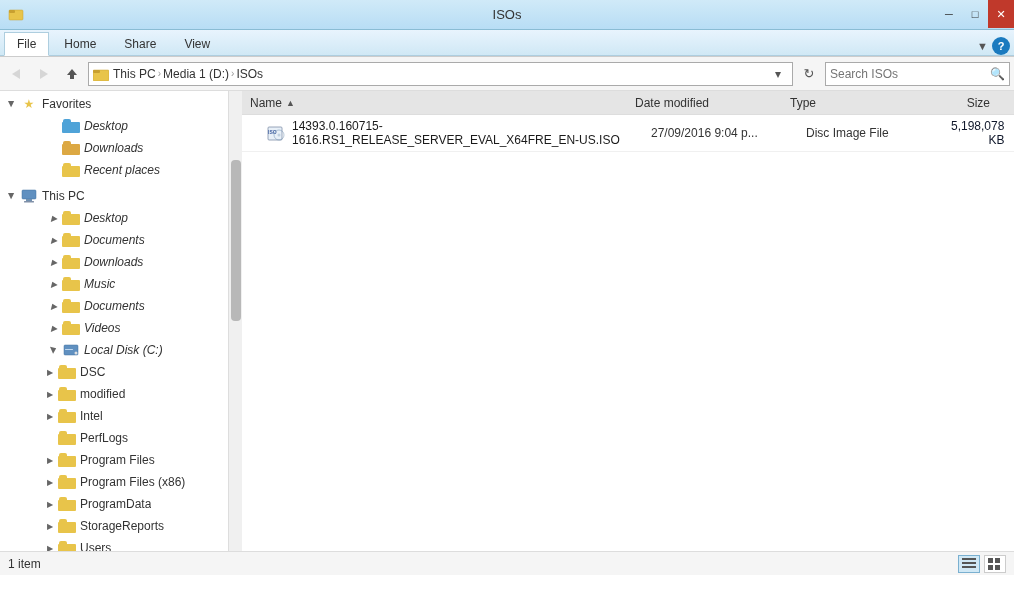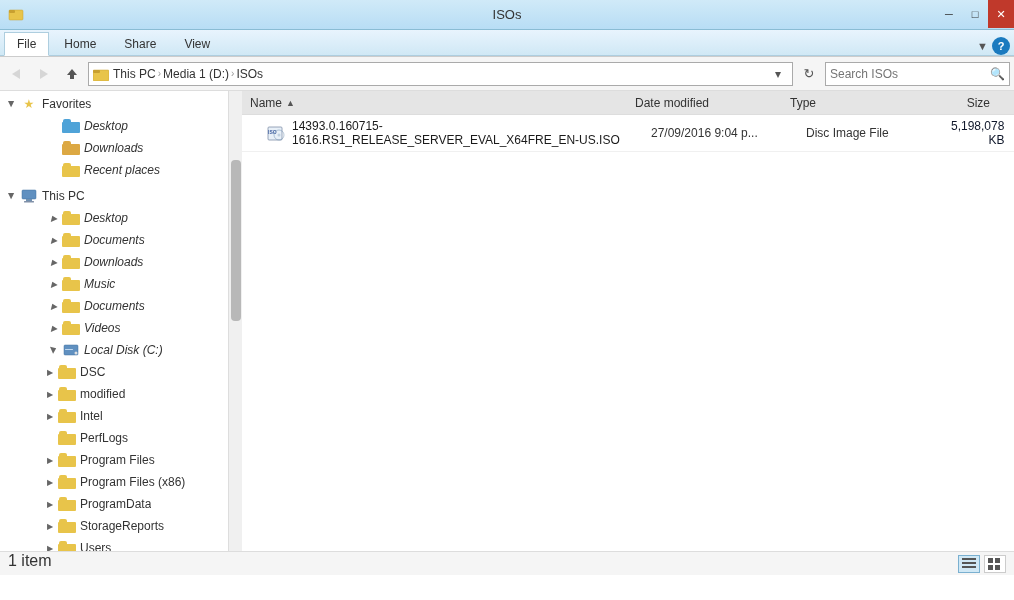--- a/index.html
+++ b/index.html
@@ -158,23 +158,24 @@
     .file-size-cell { flex: 1; font-size: 12px; color: #0f172a; text-align: right; padding-right: 16px; }
 
     .iso-icon { width: 20px; height: 20px; position: relative; flex-shrink: 0; }
 
     
     .status-bar {
       height: 24px;
       background: #f5f5f5;
       border-top: 1px solid #ddd;
       display: flex;
+      align-items: center;
       justify-content: space-between;
       padding: 0 8px;
-      font-size: 16px;
+      font-size: 12px;
       color: #333;
     }
     .status-right { display: flex; gap: 4px; align-items: center; }
     .view-btn { width: 22px; height: 18px; display: flex; align-items: center; justify-content: center; border: 1px solid #ccc; background: #fff; cursor: pointer; font-size: 10px; color: #555; }
     .view-btn.active { background: #d0e8f5; border-color: #7ab0d0; }
 
     
     .sidebar-container { display: flex; position: relative; width: 242px; min-width: 242px; }
     .sidebar-scroll-area { width: 228px; overflow-y: auto; overflow-x: hidden; height: 100%; }
     .sidebar-scrollbar-area { width: 14px; background: #f0f0f0; border-left: 1px solid #ddd; position: relative; flex-shrink: 0; }

